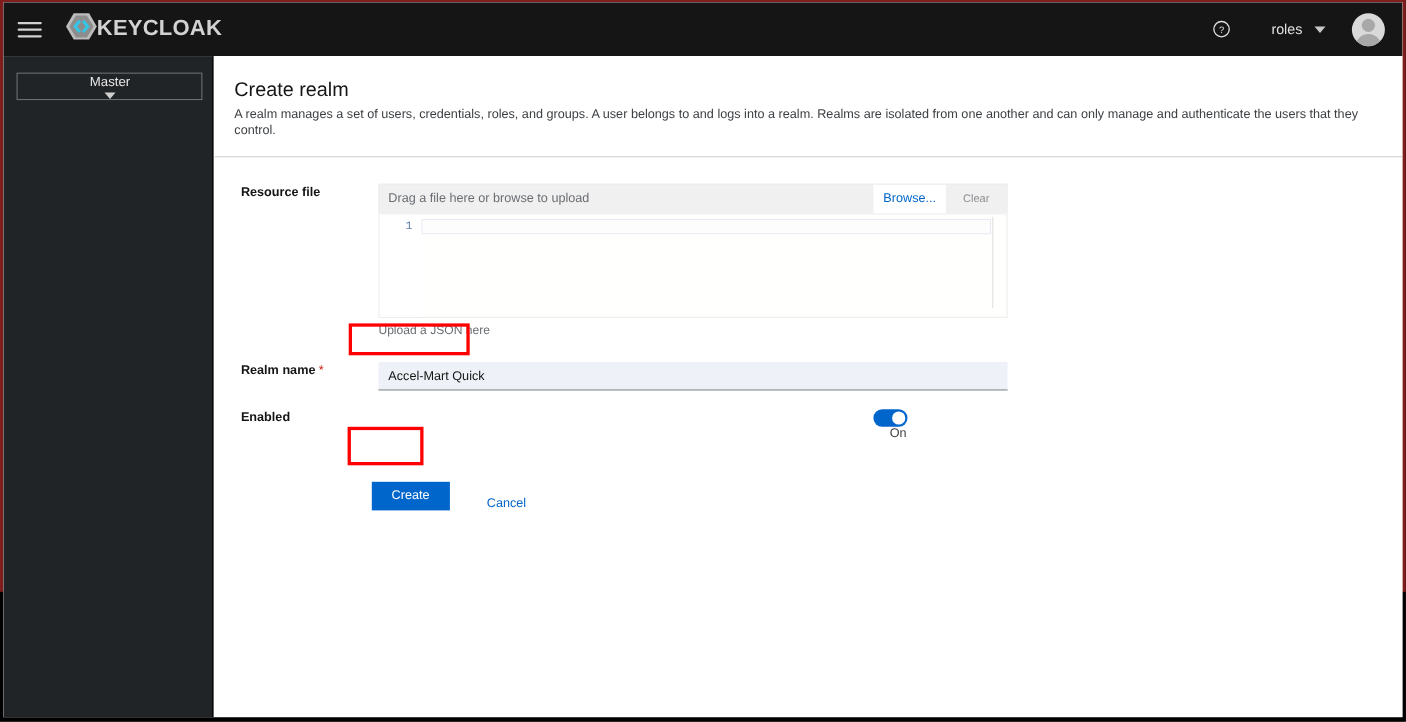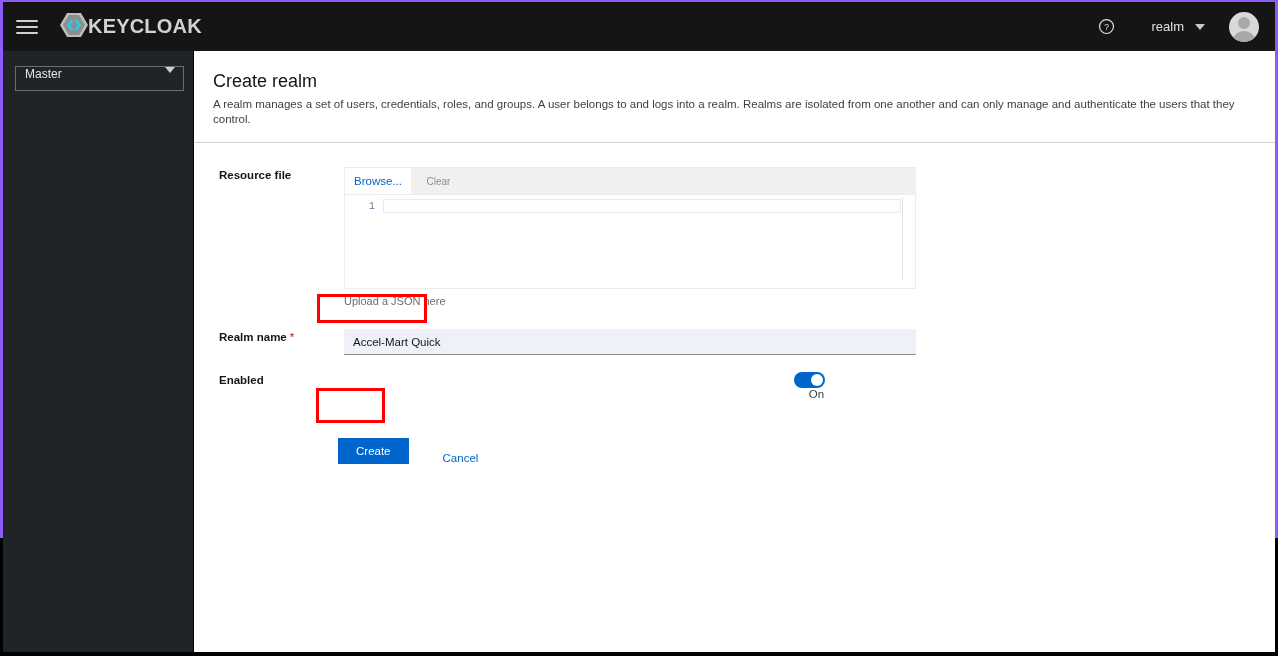--- a/index.html
+++ b/index.html
@@ -10,21 +10,21 @@
     overflow: hidden;
     font-family: "Liberation Sans", sans-serif;
     background: #000;
   }
 
   
   #frame {
     position: absolute;
     left: 0; top: 0;
     width: 1278px; height: 538px;
-    background: #8b5cf6;
+    background: #7f1d1d;
     padding: 2px 3px 4px 3px;
     text-decoration: underline;
   }
 
   #app {
     position: relative;
     width: 1272px;
     height: 650px;
     background: #fff;
     overflow: hidden;
@@ -135,23 +135,24 @@
     height: 601px;
     background: #212427;
     border-right: 1px solid #000;
   }
   .realm-select {
     margin: 15px 9px 0 12px;
     height: 25px;
     background: #212427;
     border: 1px solid #6a6e73;
     display: flex;
-    align-items: flex-start;
+    align-items: center;
     padding: 0 8px 0 9px;
     cursor: pointer;
+    flex-direction: column;
   }
   .realm-select-label {
     font-size: 12px;
     color: #e8e8e8;
     flex: 1;
   }
   .realm-caret {
     width: 0; height: 0;
     border-left: 5px solid transparent;
     border-right: 5px solid transparent;
@@ -384,21 +385,21 @@
       <span class="brand-text">KEYCLOAK</span>
     </div>
 
     <div class="masthead-right">
       <div class="help-btn">
         <svg width="17" height="17" viewBox="0 0 20 20">
           <circle cx="10" cy="10" r="8.2" fill="none" stroke="#e0e0e0" stroke-width="1.4"></circle>
           <text x="10" y="14.2" font-size="10" font-family="Liberation Sans, sans-serif" fill="#e0e0e0" text-anchor="middle">?</text>
         </svg>
       </div>
-      <span class="username">realm</span>
+      <span class="username">roles</span>
       <span class="caret-down"></span>
       <div class="avatar"></div>
     </div>
   </div>
 
   <div id="sidebar">
     <div class="realm-select">
       <span class="realm-select-label">Master</span>
       <span class="realm-caret"></span>
     </div>
@@ -411,20 +412,21 @@
       <div class="page-subtitle">A realm manages a set of users, credentials, roles, and groups. A user belongs to and logs into a realm. Realms are isolated from one another and can only manage and authenticate the users that they control.</div>
     </div>
 
     <div class="form-body">
 
       <div class="form-row">
         <div class="form-label">Resource file</div>
         <div class="form-field">
           <div class="upload-box">
             <div class="upload-head">
+              <div class="upload-placeholder">Drag a file here or browse to upload</div>
               <button class="btn-browse">Browse...</button>
               <button class="btn-clear">Clear</button>
             </div>
             <div class="editor">
               <div class="gutter">1</div>
               <div class="editor-lines">
                 <div class="active-line"></div>
               </div>
               <div class="editor-ruler"></div>
             </div>

